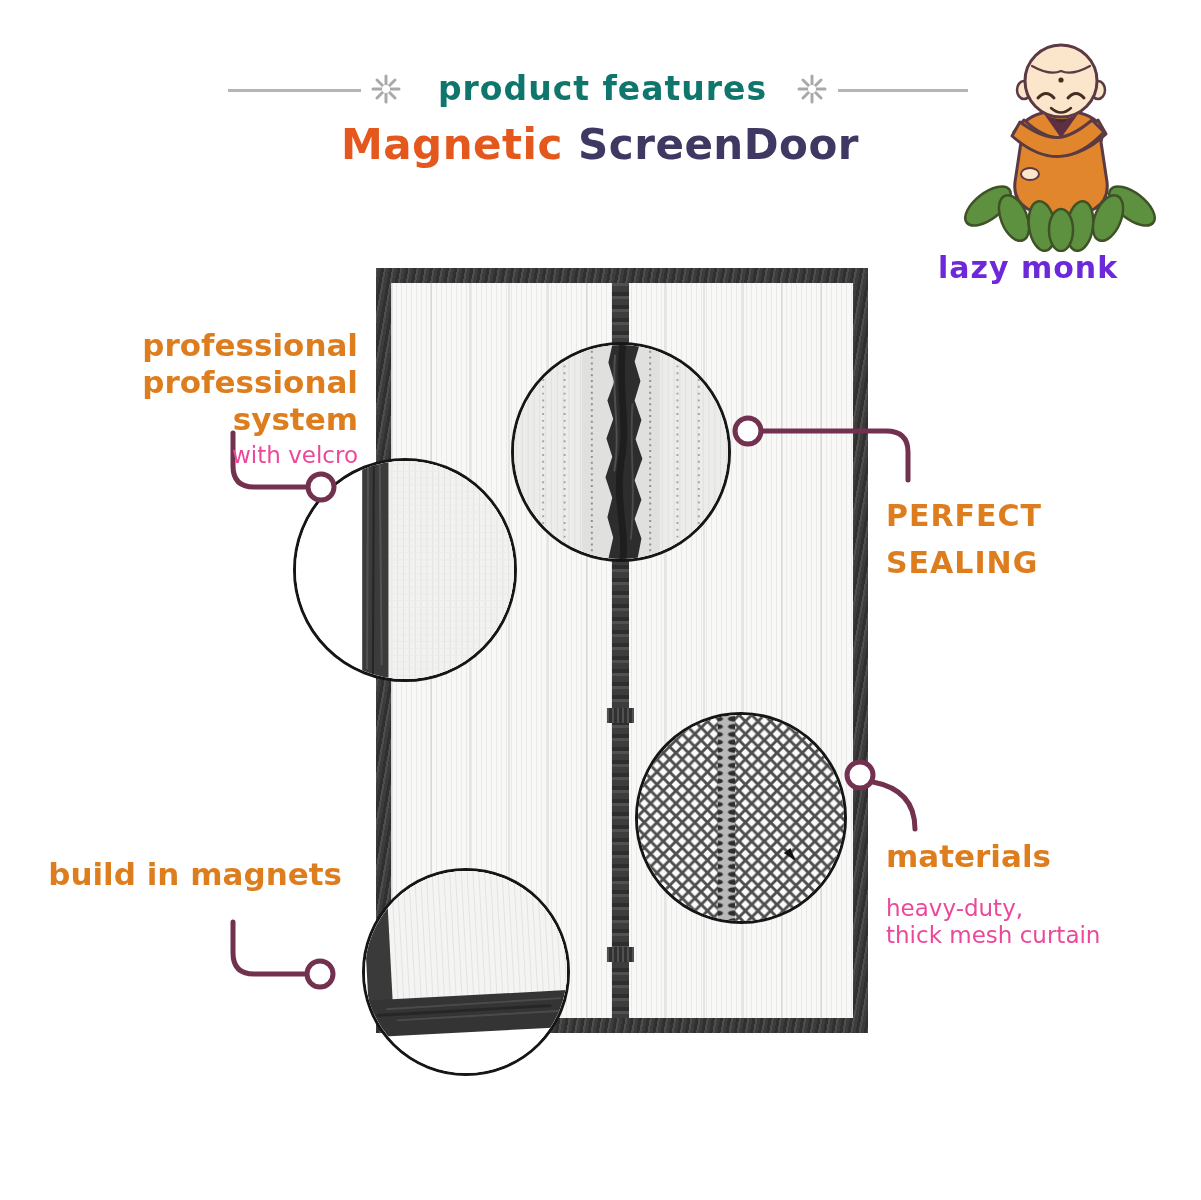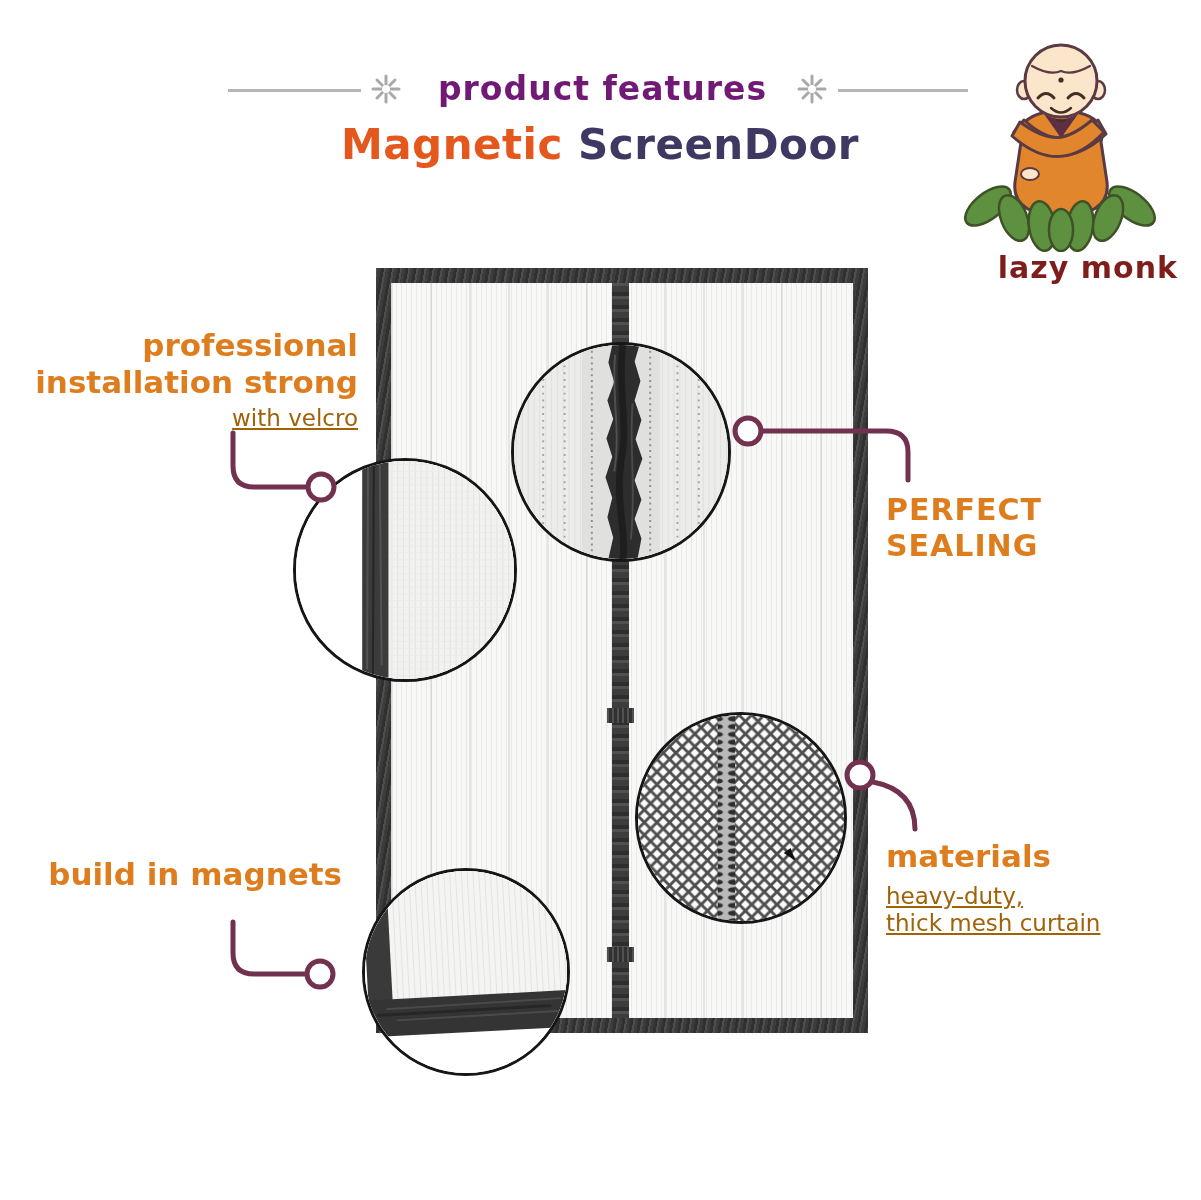--- a/index.html
+++ b/index.html
@@ -5,32 +5,32 @@
   html,body{margin:0;padding:0;background:#fff;}
   #canvas{
     position:relative;width:1201px;height:1200px;background:#ffffff;
     font-family:"DejaVu Sans",sans-serif;overflow:hidden;
   }
   .abs{position:absolute;}
   
   .decor-line{position:absolute;height:3px;background:#b5b5b5;top:89px;}
   .eyebrow{
     position:absolute;top:69px;left:420px;width:365px;text-align:center;
-    font-size:33px;font-weight:bold;letter-spacing:1px;color:#701a75;
+    font-size:33px;font-weight:bold;letter-spacing:1px;color:#0f766e;
   }
   .main-title{
     position:absolute;top:120px;left:200px;width:800px;text-align:center;
     font-size:42px;font-weight:bold;letter-spacing:0.5px;white-space:nowrap;
   }
   .title-orange{color:#e4581d;}
   .title-navy{color:#3e3862;}
   
   .brand-name{
-    position:absolute;top:250px;left:938px;width:240px;text-align:right;
-    font-size:30px;font-weight:bold;letter-spacing:1px;color:#7f1d1d;
+    position:absolute;top:250px;left:938px;width:240px;text-align:left;
+    font-size:30px;font-weight:bold;letter-spacing:1px;color:#6d28d9;
   }
   
   .door{
     position:absolute;left:376px;top:268px;width:492px;height:765px;
     background-color:#3c3c3c;z-index:1;
     background-image:repeating-linear-gradient(100deg,rgba(255,255,255,0.09) 0 2px,transparent 2px 5px,rgba(0,0,0,0.20) 5px 8px);
   }
   .door-mesh{
     position:absolute;inset:15px;background-color:#f8f8f7;
     background-image:
@@ -53,22 +53,22 @@
   .mag svg{display:block;width:100%;height:100%;}
   #mag-seam{left:511px;top:342px;width:220px;height:220px;}
   #mag-velcro{left:293px;top:458px;width:224px;height:224px;}
   #mag-weights{left:362px;top:868px;width:208px;height:208px;}
   #mag-mesh{left:635px;top:712px;width:212px;height:212px;}
   
   #connector-overlay{position:absolute;left:0;top:0;z-index:3;pointer-events:none;}
   
   .callout{position:absolute;z-index:4;}
   .co-title{color:#de7d1e;font-weight:bold;font-size:31px;line-height:37px;}
-  .co-title-caps{color:#de7d1e;font-weight:bold;font-size:30px;letter-spacing:1px;line-height:36px;}
-  .co-sub{color:#a16207;font-size:23px;line-height:27px;margin-top:4px;text-decoration:underline;}
+  .co-title-caps{color:#de7d1e;font-weight:bold;font-size:30px;letter-spacing:1px;line-height:47px;}
+  .co-sub{color:#ec4899;font-size:23px;line-height:27px;margin-top:4px;}
   #callout-installation{left:20px;top:327px;width:338px;text-align:right;}
   #callout-sealing{left:886px;top:492px;width:310px;text-align:left;}
   #callout-weights{left:20px;top:856px;width:322px;text-align:right;}
   #callout-materials{left:886px;top:838px;width:310px;text-align:left;}
 </style>
 </head>
 <body>
 
 <div id="canvas">
 
@@ -236,31 +236,31 @@
     <g fill="#ffffff" stroke="#733150" stroke-width="5">
       <circle cx="321" cy="487" r="13"></circle>
       <circle cx="748" cy="431" r="13"></circle>
       <circle cx="320" cy="974" r="13"></circle>
       <circle cx="860" cy="775" r="13"></circle>
     </g>
   </svg>
 
   <div class="callout" id="callout-installation">
     <div class="co-title">professional</div>
-    <div class="co-title">installation strong</div>
+    <div class="co-title">professional system</div>
     <div class="co-sub">with velcro</div>
   </div>
 
   <div class="callout" id="callout-sealing">
     <div class="co-title-caps">PERFECT SEALING</div>
   </div>
 
   <div class="callout" id="callout-weights">
     <div class="co-title">build in magnets</div>
   </div>
 
   <div class="callout" id="callout-materials">
     <div class="co-title">materials</div>
-    <div class="co-sub" style="margin-top:8px;">heavy-duty,</div>
+    <div class="co-sub" style="margin-top:20px;">heavy-duty,</div>
     <div class="co-sub" style="margin-top:0;">thick mesh curtain</div>
   </div>
 
 </div>
 
 </body></html>

